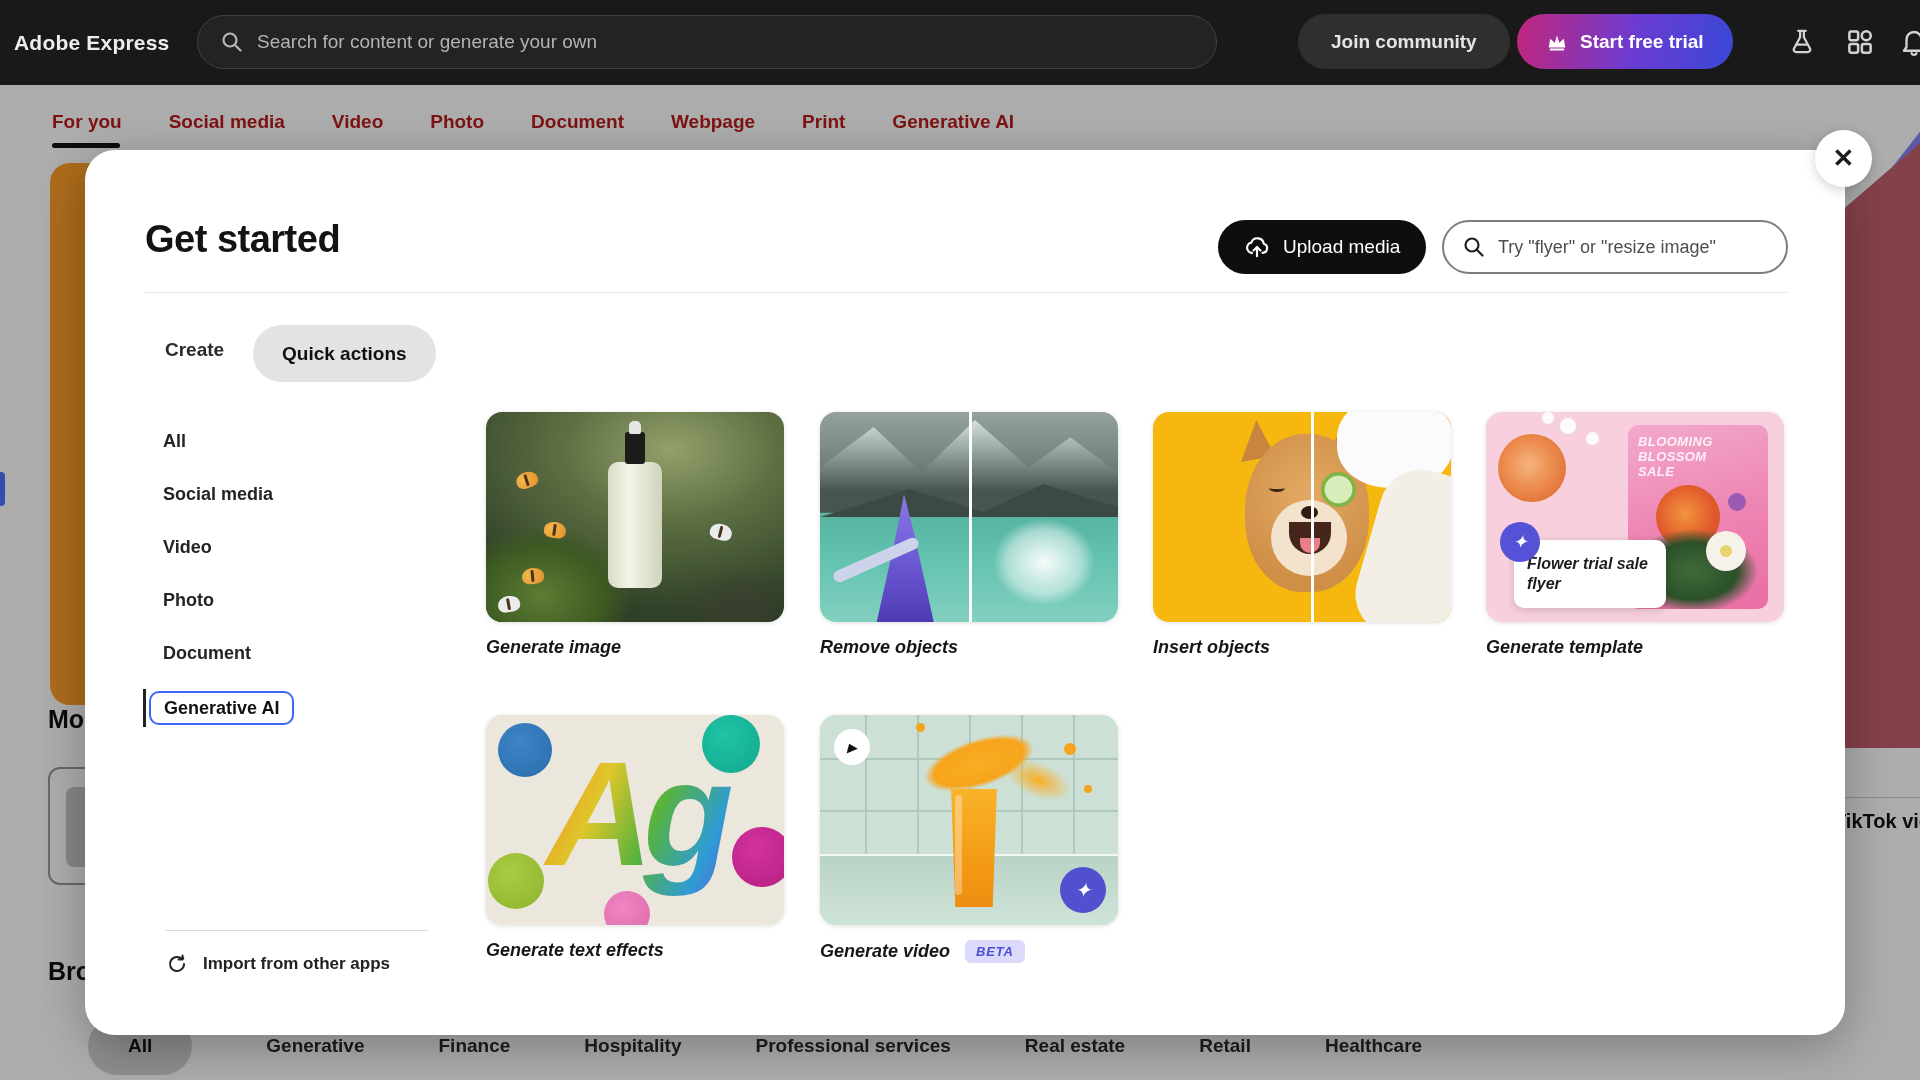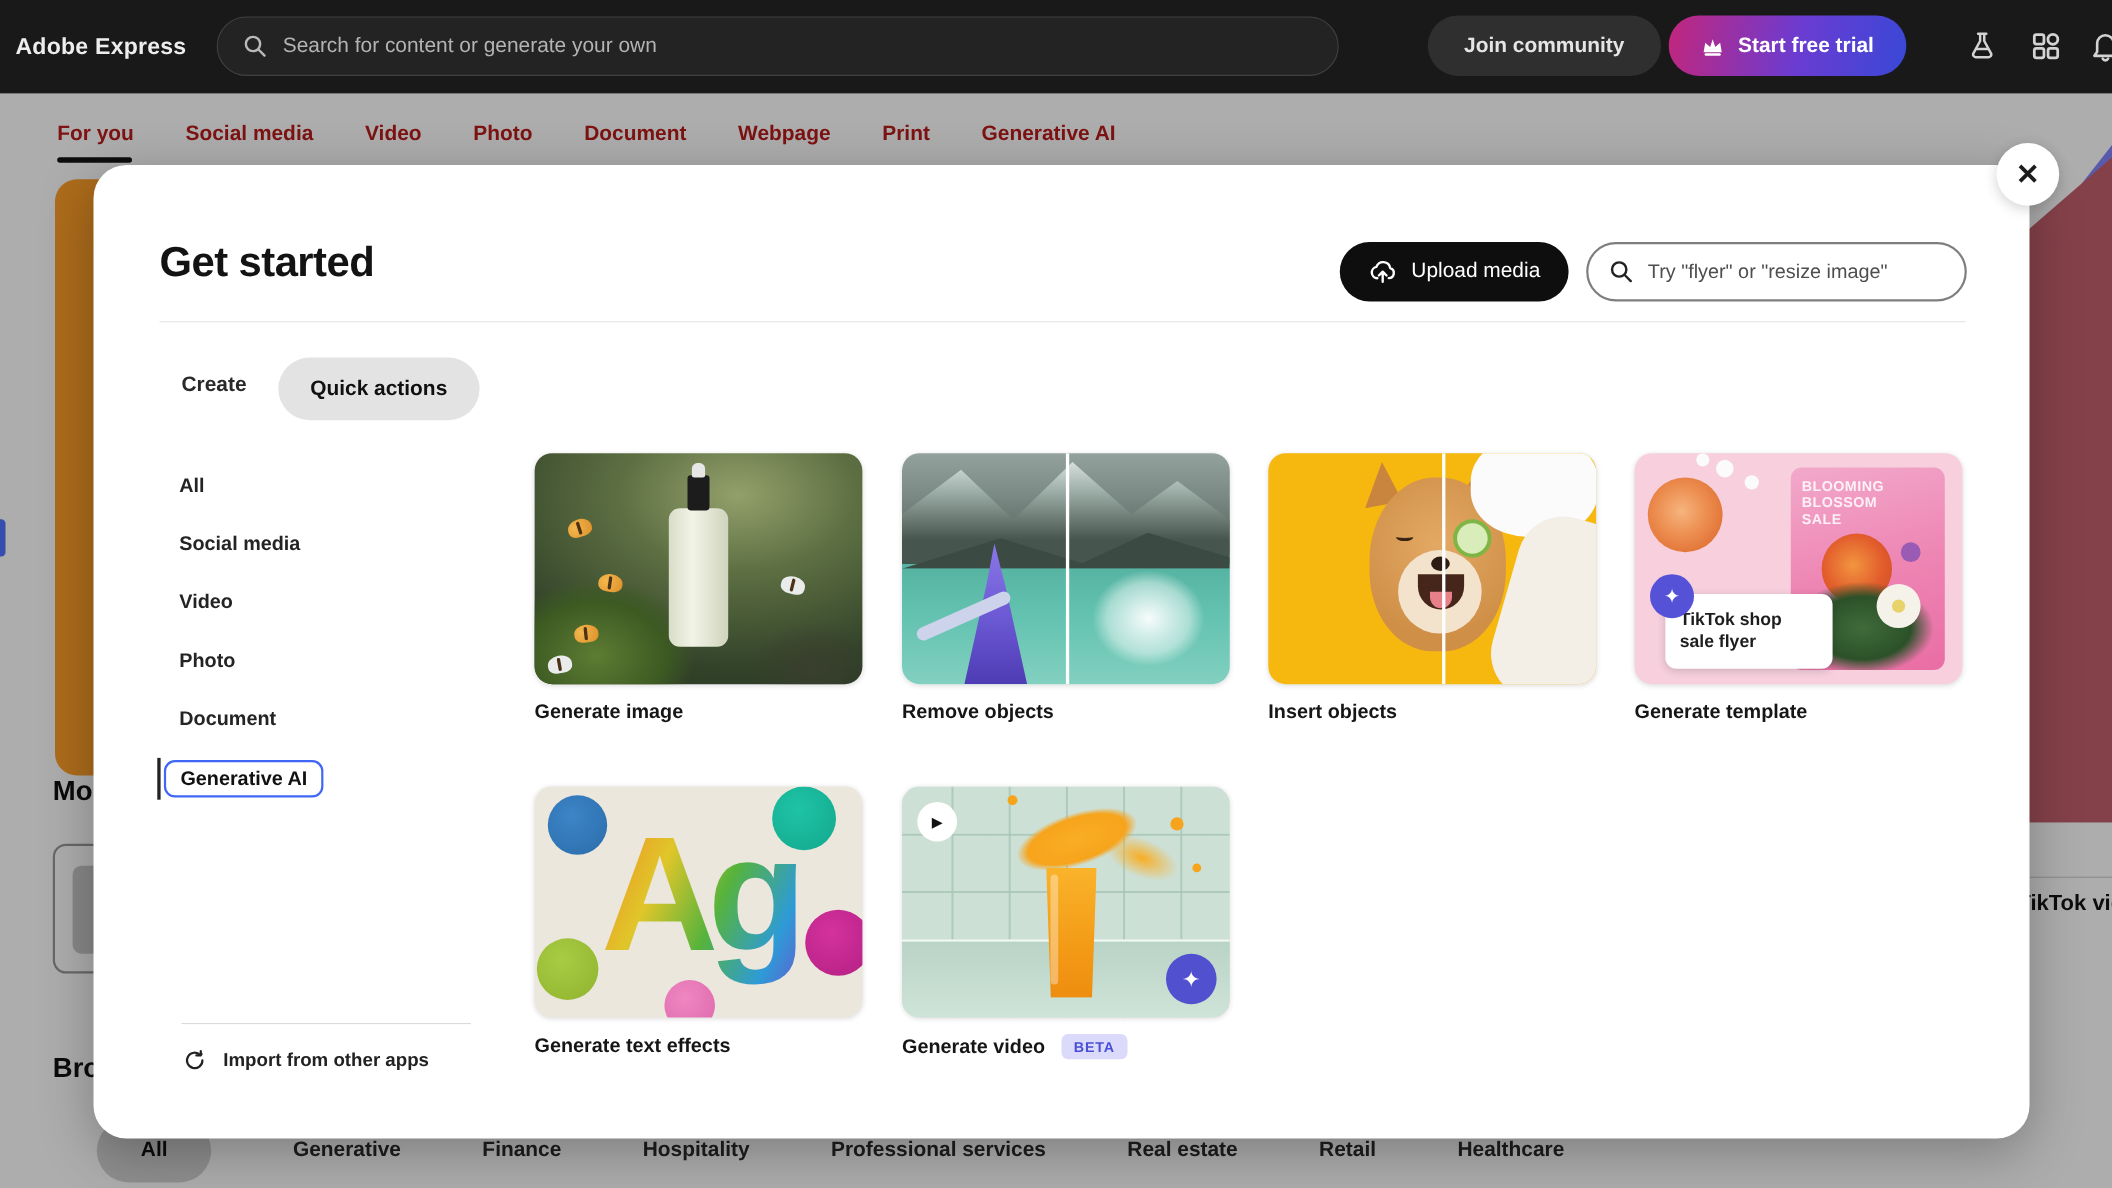--- a/index.html
+++ b/index.html
@@ -58,21 +58,21 @@
   .tab-quick { position:absolute; left:168px; top:175px; height:57px; padding:0 29px; background:#e3e3e3; border:none; border-radius:29px; font-size:19px; font-weight:800; color:#101010; display:flex; align-items:center; cursor:pointer; font-family:"Liberation Sans",sans-serif; }
 
   .cats { position:absolute; left:78px; top:276px; display:flex; flex-direction:column; gap:23px; }
   .cat { height:30px; line-height:30px; font-size:18px; font-weight:600; color:#242424; cursor:pointer; width:max-content; }
   .cat.selected { position:relative; margin-left:-14px; border:2px solid #3f66f5; border-radius:10px; padding:0 13px; height:34px; line-height:30px; font-weight:700; color:#111; }
   .cat.selected::before { content:""; position:absolute; left:-8px; top:-4px; bottom:-4px; width:3px; background:#222; }
   .side-divider { position:absolute; left:80px; top:780px; width:263px; height:1px; background:#dadada; }
   .import-link { position:absolute; left:80px; top:802px; display:flex; align-items:center; gap:14px; font-size:17px; font-weight:600; color:#222; background:none; border:none; cursor:pointer; font-family:"Liberation Sans",sans-serif; }
 
   
-  .card { position:absolute; width:267px; cursor:pointer; }
+  .card { position:absolute; width:267px; cursor:pointer;font-style:italic; }
   .c0{left:401px;top:262px} .c1{left:735px;top:262px} .c2{left:1068px;top:262px}
   .c3{left:1401px;top:262px} .c4{left:401px;top:565px} .c5{left:735px;top:565px}
   .art { position:relative; width:298px; height:210px; border-radius:16px; overflow:hidden; box-shadow:0 1px 5px rgba(0,0,0,.13); }
   .card-label-row { margin-top:15px; display:flex; align-items:center; gap:15px; }
   .card-label { font-size:18px; font-weight:700; color:#161616; }
   .beta { background:#dcdafa; color:#4a50d3; font-size:13px; font-weight:800; padding:4px 11px; border-radius:6px; letter-spacing:.8px; }
 
   
   .art-forest { background:radial-gradient(130% 120% at 62% 18%,#93a06b 0%,#5d6f42 28%,#33432a 62%,#1b2619 100%); }
   .forest-moss { position:absolute; left:-34px; bottom:-44px; width:180px; height:140px; background:radial-gradient(closest-side,#5d7c33,#3d5a22 70%,rgba(0,0,0,0)); border-radius:50%; }
@@ -338,21 +338,21 @@
         <span class="fl-w fw2"></span>
         <span class="fl-w fw3"></span>
         <div class="poster">
           <div class="poster-txt">Blooming Blossom Sale</div>
           <div class="p-rose"></div>
           <div class="p-leaf"></div>
           <div class="p-purple"></div>
           <div class="p-wflower"></div>
         </div>
         <div class="gen-badge">✦</div>
-        <div class="flower-tag">TikTok shop sale flyer</div>
+        <div class="flower-tag">Flower trial sale flyer</div>
       </div>
       <div class="card-label-row">
           <span class="card-label">Generate template</span>
         </div>
     </div>
 
     <div class="card c4">
       <div class="art art-text">
         <span class="pom pm1"></span>
         <span class="pom pm2"></span>

